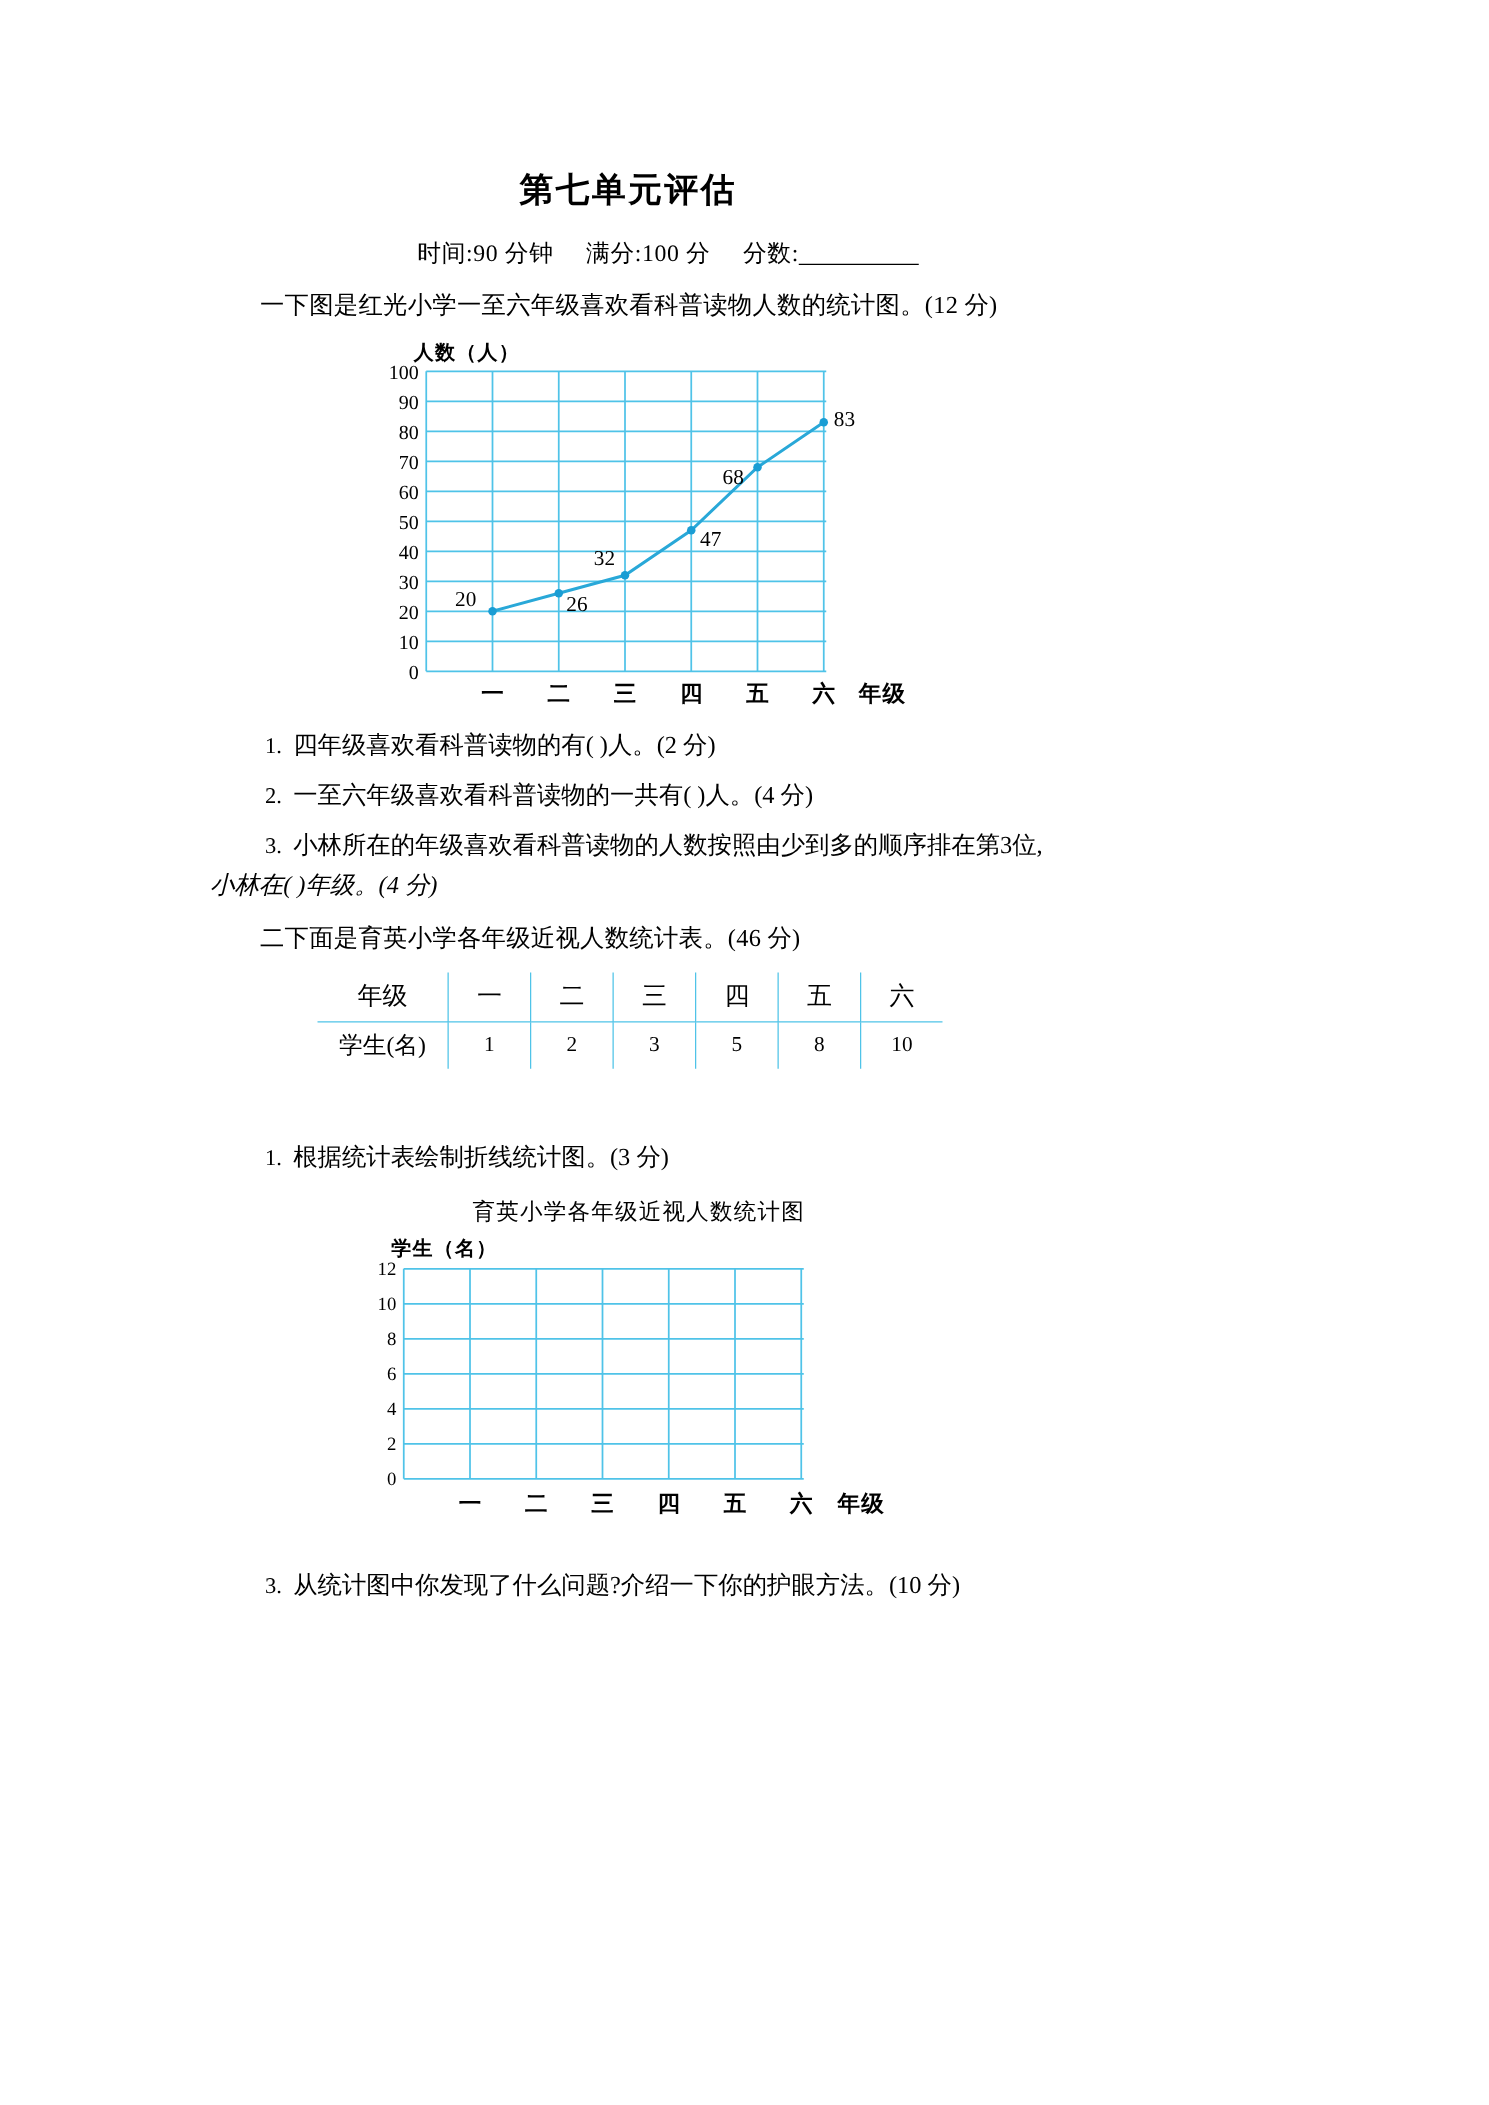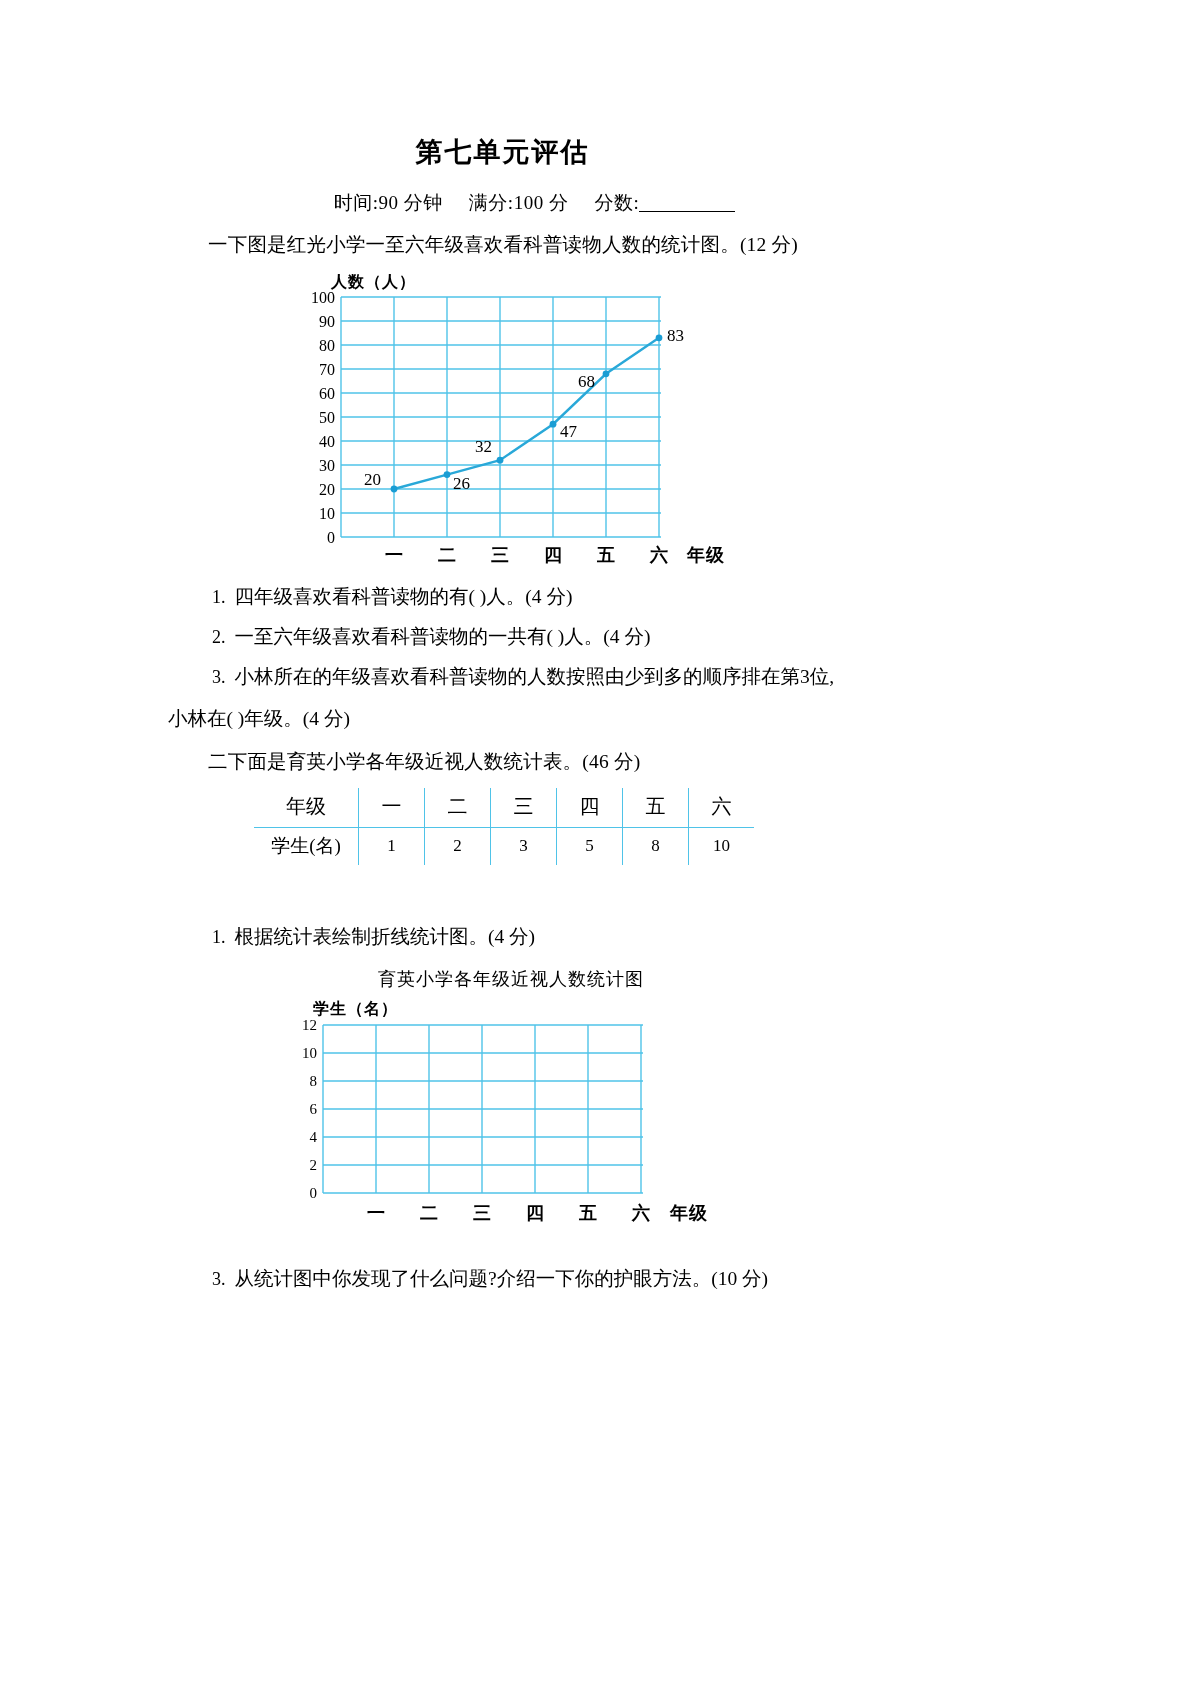--- a/index.html
+++ b/index.html
@@ -62,21 +62,22 @@
     font-size: 19.5px;
     margin-top: 11px;
     padding-left: 44px;
     line-height: 1.5;
     text-indent: 0;
   }
   .q-item .num { margin-right: 9px; font-size: 18px; }
   .q-cont {
     font-size: 19.5px;
     line-height: 1.5;
-    margin-top: 12px;
+    margin-top: 2px;
+    font-style: italic;
   }
 
   .chart1 {
     position: relative;
     width: 470px;
     height: 300px;
     margin: 12px auto 0 auto;
   }
   .chart2-block {
     position: relative;
@@ -217,21 +218,21 @@
           <text x="231" y="290">三</text>
           <text x="284" y="290">四</text>
           <text x="337" y="290">五</text>
           <text x="390" y="290">六</text>
           <text x="437" y="290" letter-spacing="1">年级</text>
         </g>
       </svg>
     </div>
 
     <div class="q-item">
-      <span class="num">1.</span><span>四年级喜欢看科普读物的有(        )人。(4 分)</span>
+      <span class="num">1.</span><span>四年级喜欢看科普读物的有(        )人。(2 分)</span>
     </div>
     <div class="q-item">
       <span class="num">2.</span><span>一至六年级喜欢看科普读物的一共有(        )人。(4 分)</span>
     </div>
     <div class="q-item">
       <span class="num">3.</span><span>小林所在的年级喜欢看科普读物的人数按照由少到多的顺序排在第3位,</span>
     </div>
     <div class="q-cont">小林在(        )年级。(4 分)</div>
 
     <div class="section-head">二下面是育英小学各年级近视人数统计表。(46 分)</div>
@@ -257,21 +258,21 @@
           <td class="val">8</td>
           <td class="val last">10</td>
         </tr>
       </tbody>
         </table>
     </div>
 
     <div class="spacer-lg"></div>
 
     <div class="q-item">
-      <span class="num">1.</span><span>根据统计表绘制折线统计图。(4 分)</span>
+      <span class="num">1.</span><span>根据统计表绘制折线统计图。(3 分)</span>
     </div>
 
     <div class="chart2-block">
       <div class="chart2-title">育英小学各年级近视人数统计图</div>
       <svg class="chart-svg" width="470" height="230" viewBox="0 0 470 230">
 
         <text x="44" y="17" font-family="Liberation Serif, serif" font-size="16" font-weight="bold" letter-spacing="1">学生（名）</text>
 
         <g stroke="#4fc3e8" stroke-width="1.4" fill="none">
           <line x1="54" y1="28" x2="374" y2="28"></line>

